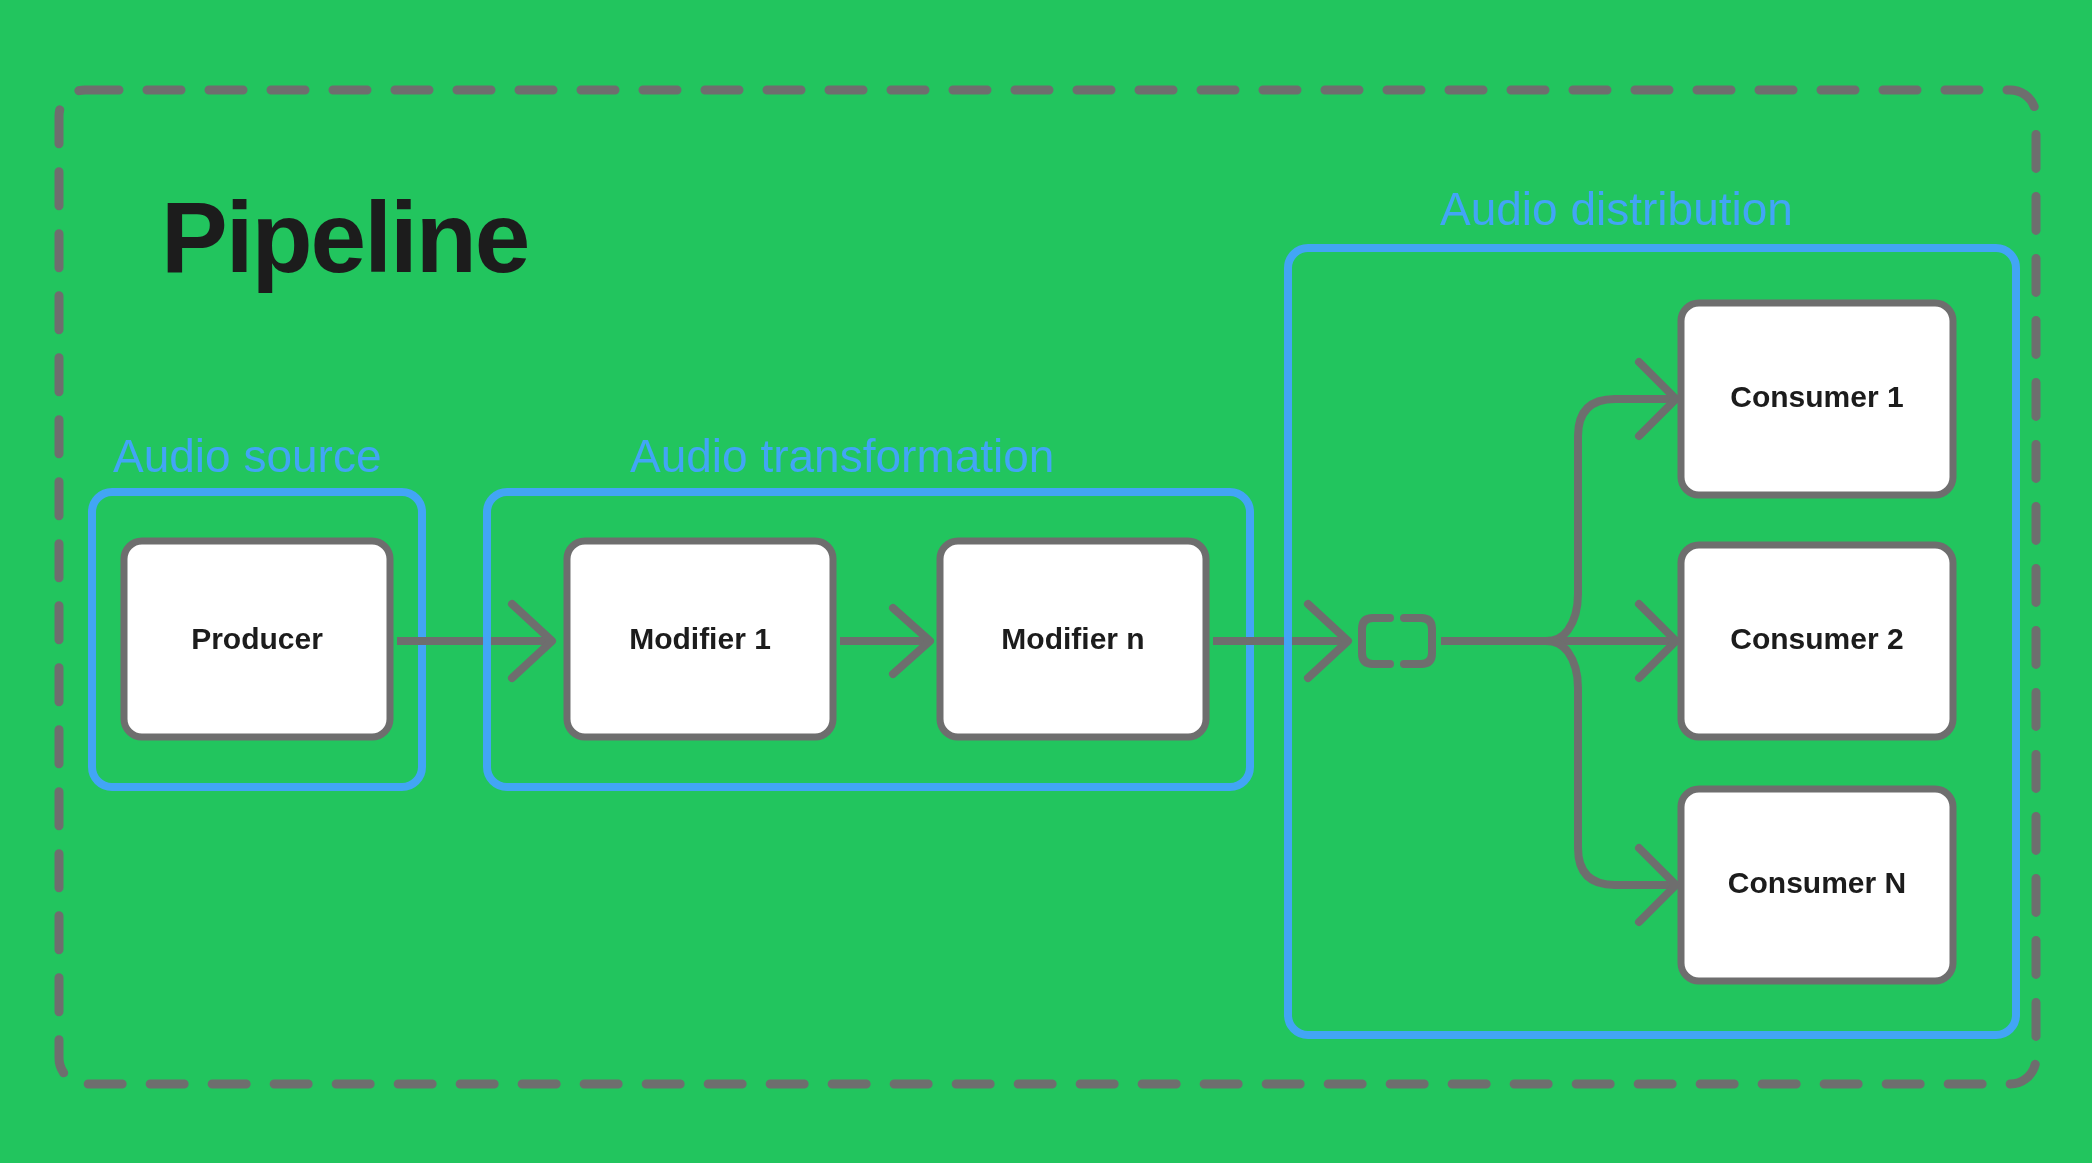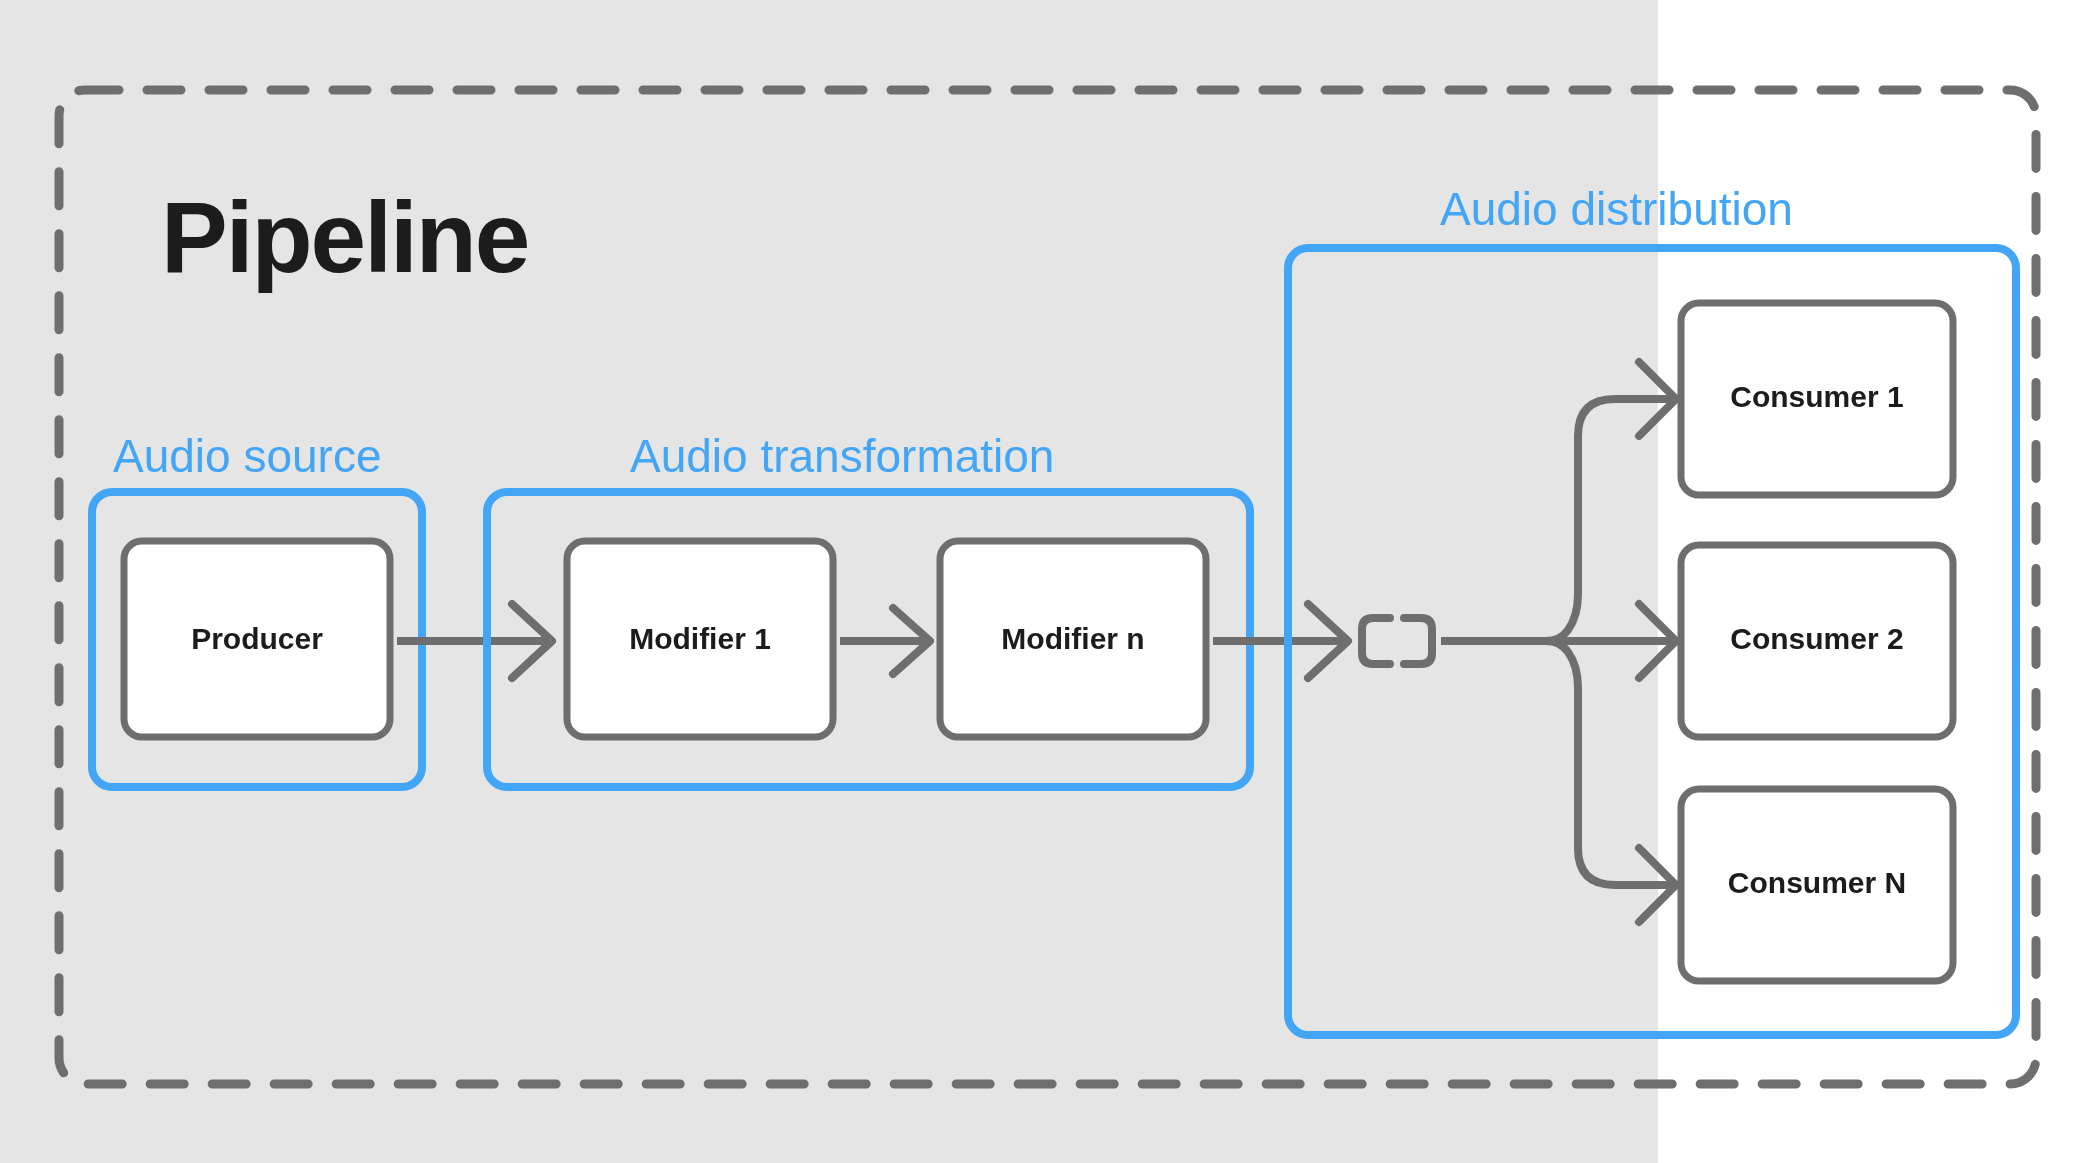--- a/index.html
+++ b/index.html
@@ -8,23 +8,23 @@
     background: #ffffff;
   }
   body {
     width: 2092px;
     height: 1163px;
     font-family: "Liberation Sans", sans-serif;
     overflow: hidden;
   }
   #stage {
     position: relative;
-    width: 1658px;
+    width: 2092px;
     height: 1163px;
-    background: #e5e5e5;
+    background: #22c55e;
   }
   #diagram-svg {
     position: absolute;
     left: 0;
     top: 0;
     width: 2092px;
     height: 1163px;
     display: block;
   }
   .pipeline-title {

